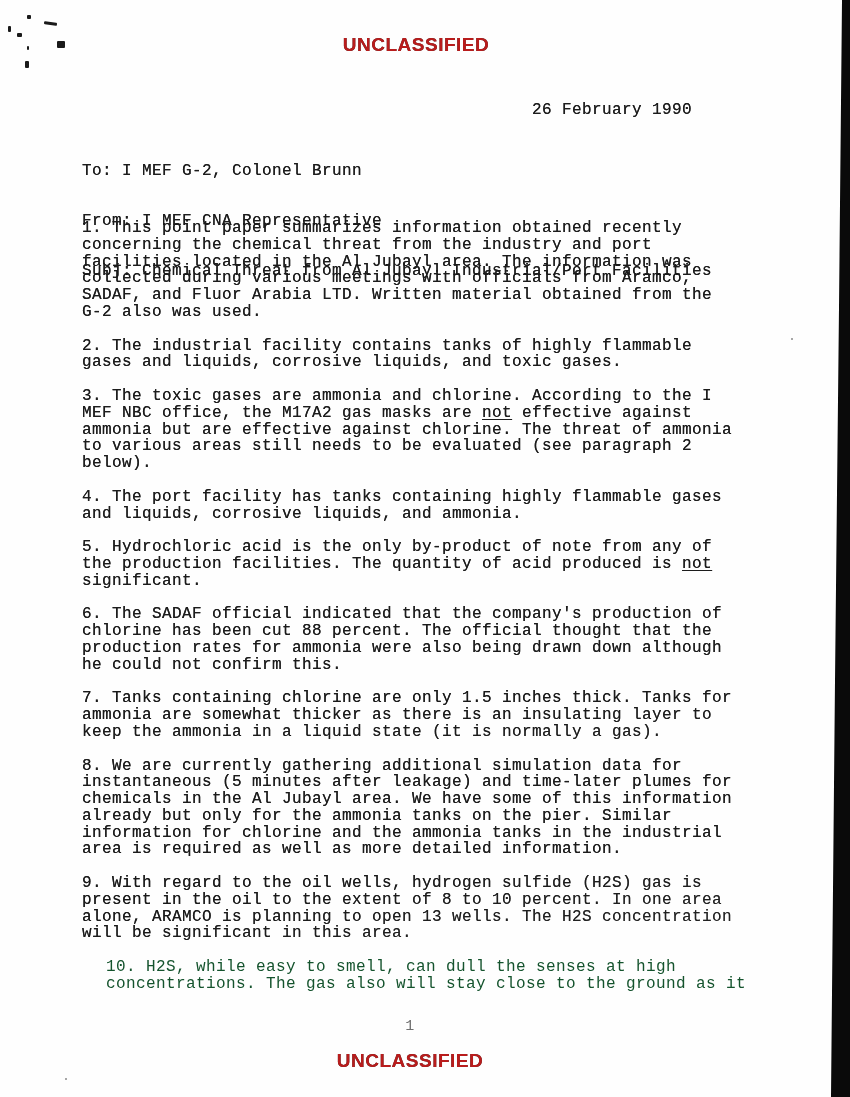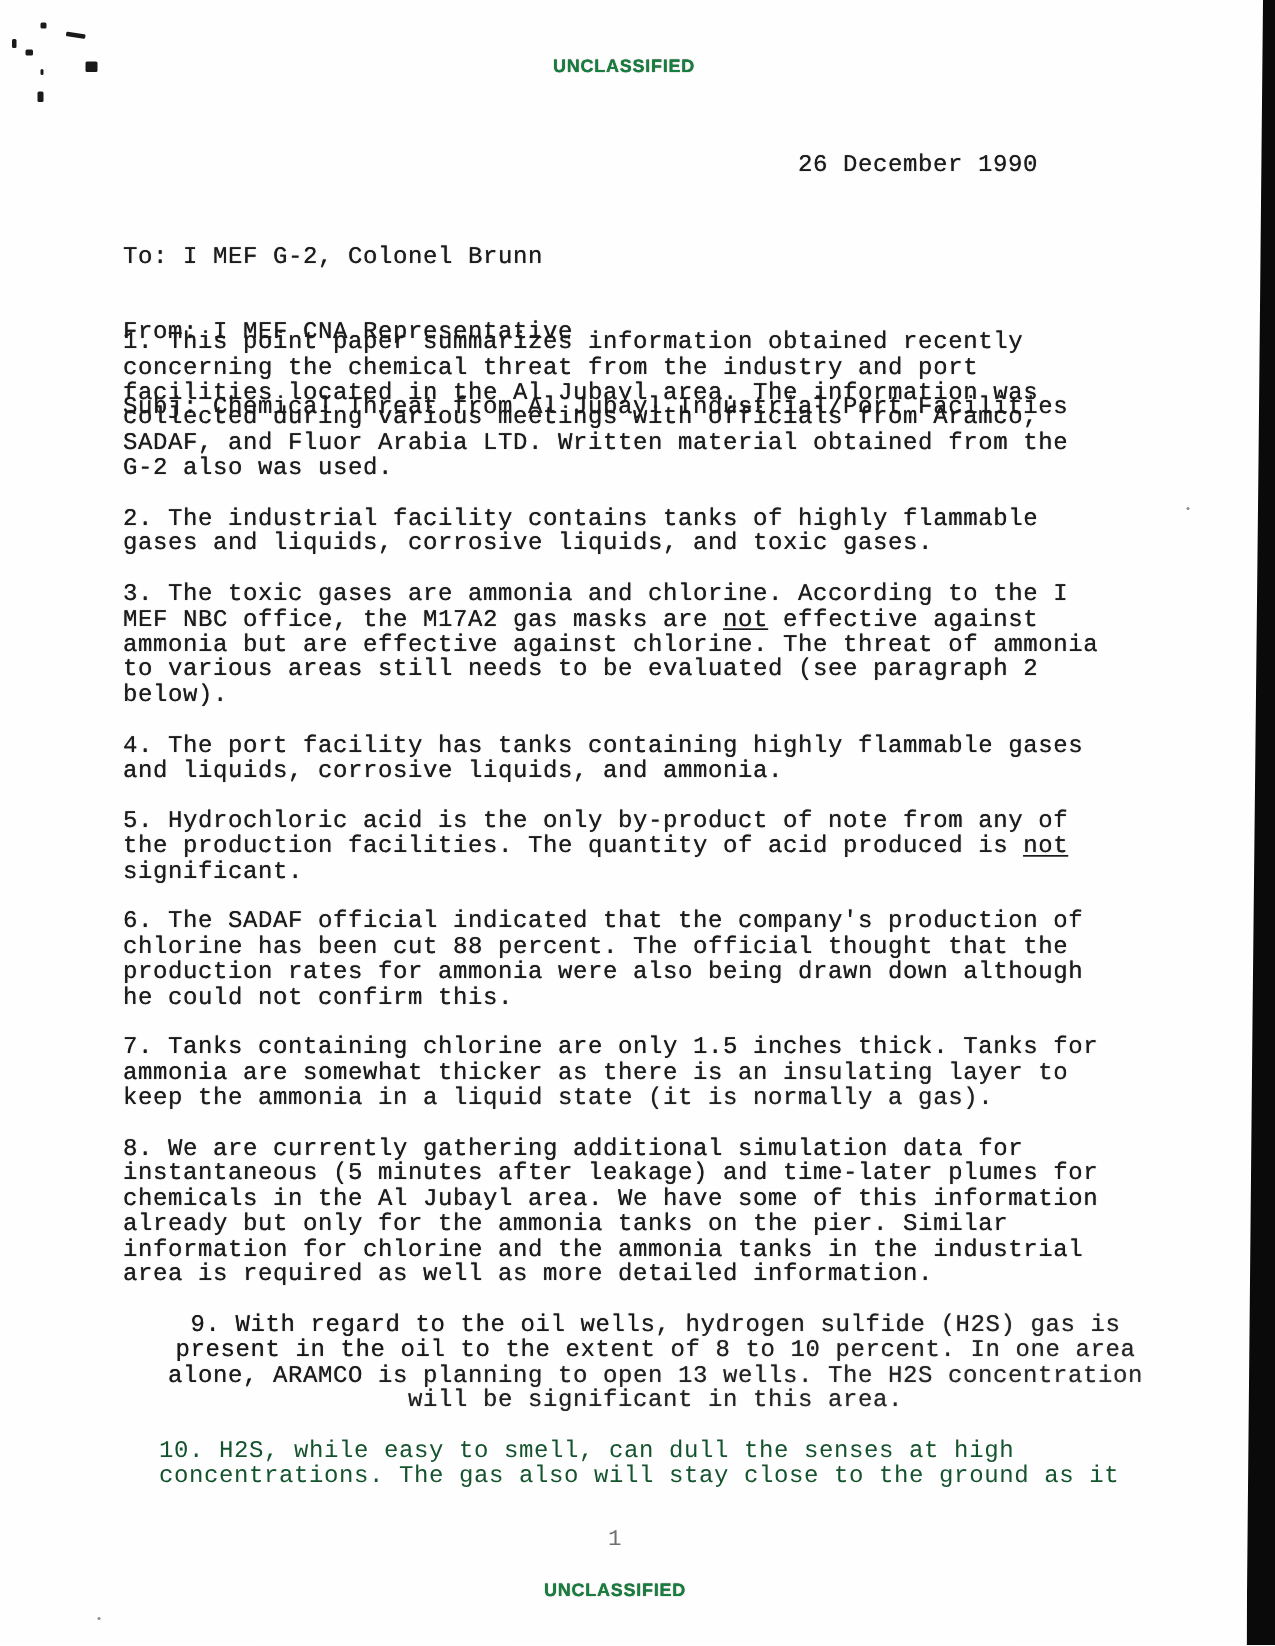--- a/index.html
+++ b/index.html
@@ -18,24 +18,24 @@
   }
 
   
   .clsf {
     position: absolute;
     left: 0;
     width: 832px;
     text-align: center;
     font-family: "Liberation Sans", "DejaVu Sans", sans-serif;
     font-weight: bold;
-    font-size: 12px;
+    font-size: 19px;
     line-height: 19px;
     letter-spacing: 0.5px;
-    color: #15803d;
+    color: #b91c1c;
     text-shadow: 0 0 0.6px rgba(10,10,10,0.85);
   }
   .clsf.top    { top: 35px; }
   .clsf.bottom { top: 1051px; width: 820px; }
 
   
   .mono {
     font-family: "Liberation Mono", "DejaVu Sans Mono", monospace;
     font-size: 16px;
     line-height: 16.8px;
@@ -46,21 +46,21 @@
   .date-line { position: absolute; left: 532px; top: 102px; }
   .address   { position: absolute; left: 82px;  top: 129px; }
   .doc-body  { position: absolute; left: 82px;  top: 220px; width: 710px; }
   .para      { margin: 0 0 16.8px 0; }
   .para:last-child { margin-bottom: 0; }
   .ul { text-decoration: underline; text-underline-offset: 2px; }
 
   
   .tone-normal { color: #1c1c1c; }
   .tone-soft   { color: #2e2e2e; }
-  .tone-fading { color: #4a4a4a; text-align: center; }
+  .tone-fading { color: #4a4a4a; }
   .tone-faded  { color: #14532d; text-shadow: none; margin-left: 24px; }
   @supports (-webkit-background-clip: text) {
     .tone-soft {
       background: linear-gradient(176deg, #1b1b1b 30%, #3d3d3d 70%, #565656 100%);
       -webkit-background-clip: text;
       color: transparent;
     }
     .tone-fading {
       background: linear-gradient(170deg, #1b1b1b 22%, #5e5e5e 68%, #979797 100%);
       -webkit-background-clip: text;
@@ -120,21 +120,21 @@
   <span class="speck s5"></span>
   <span class="speck s6"></span>
   <span class="speck s7"></span>
   <span class="speck s8"></span>
   <span class="speck s9"></span>
 
   <div class="scan-bar"></div>
 
   <div class="clsf top">UNCLASSIFIED</div>
 
-  <div class="mono date-line">26 December 1990</div>
+  <div class="mono date-line">26 February 1990</div>
 
   <div class="mono address">
     <div>To: I MEF G-2, Colonel Brunn</div>
     <div>From: I MEF CNA Representative</div>
     <div>Subj: Chemical Threat from Al Jubayl Industrial/Port Facilities</div>
   </div>
 
   <div class="mono doc-body" id="doc-body"><div class="para tone-normal"><span>1. This point paper summarizes information obtained recently
 concerning the chemical threat from the industry and port
 facilities located in the Al Jubayl area. The information was

